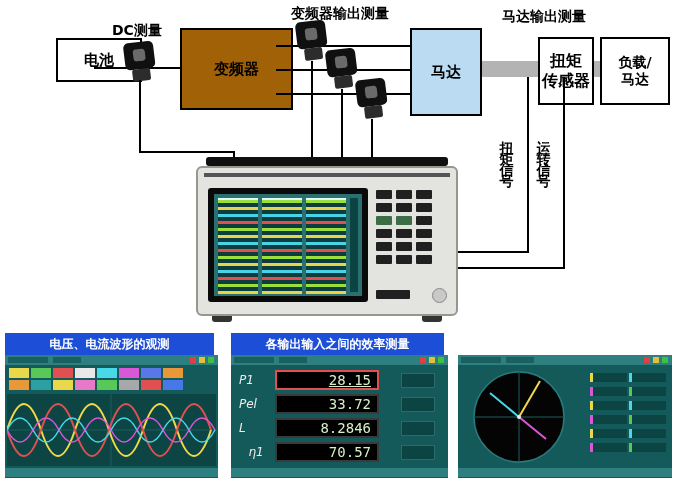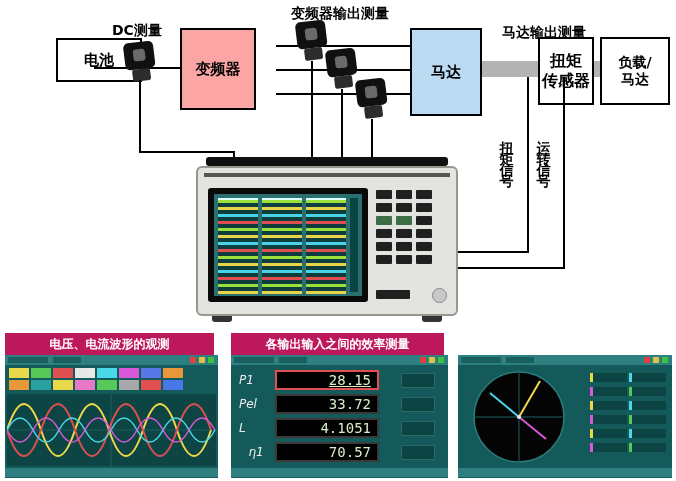--- a/index.html
+++ b/index.html
@@ -28,21 +28,21 @@
       #4ad3e8 14px 17px,#0e3d3d 17px 21px,#e05050 21px 24px,#0e3d3d 24px 28px);
       border-top:2px solid #dff;}
   .an-minicol{position:absolute;background:#0c4444;}
   .btn-grid{position:absolute;display:grid;grid-template-columns:repeat(3,16px);gap:4px;}
   .btn{width:16px;height:9px;background:#202020;border-radius:1px;}
   .btn.green{background:#3c6e46;}
   .knob{position:absolute;width:13px;height:13px;border-radius:50%;background:#c9c9c9;border:1px solid #888;}
   .foot{position:absolute;background:#333;border-radius:0 0 3px 3px;}
   
   .panel{position:absolute;top:333px;height:145px;}
-  .p-header{position:absolute;left:0;top:0;right:4px;height:22px;background:#be185d;color:#fff;
+  .p-header{position:absolute;left:0;top:0;right:4px;height:22px;background:#1d4ed8;color:#fff;
             font-size:12px;font-weight:bold;display:flex;align-items:center;justify-content:center;}
   .p-body{position:absolute;left:0;top:22px;right:0;height:123px;background:#155a5a;overflow:hidden;}
   .menubar{position:absolute;left:0;top:0;right:0;height:10px;background:#2e8080;}
   .menubar .mseg{position:absolute;top:2px;height:6px;background:#1b6060;}
   .mdot{position:absolute;top:2px;width:6px;height:6px;}
   .chiprow{position:absolute;left:4px;display:flex;gap:2px;}
   .chip{width:20px;height:10px;}
   .wavearea{position:absolute;left:2px;right:2px;background:#0d4545;}
   .bstrip{position:absolute;left:0;right:0;height:9px;background:#2e8080;}
   .r-label{position:absolute;left:8px;width:34px;font-style:italic;font-size:12px;color:#ececec;}
@@ -73,21 +73,21 @@
   <div class="clamp" style="left:125px;top:42px;">
     <div class="cbody"></div>
     <div class="chole"></div>
     <div class="cbase"></div>
   </div>
 
   <div class="vline" style="left:139px;top:80px;width:2px;height:73px;"></div>
   <div class="hline" style="left:139px;top:151px;width:96px;height:2px;"></div>
   <div class="vline" style="left:233px;top:151px;width:2px;height:12px;"></div>
 
-  <div class="box" style="left:180px;top:28px;width:76px;height:82px;background:#fca5a5;">
+  <div class="box" style="left:180px;top:28px;width:113px;height:82px;background:#a16207;">
     <span>变频器</span>
   </div>
 
   <div class="lbl" style="left:291px;top:5px;">变频器输出测量</div>
 
   <div class="hline" style="left:276px;top:45px;width:134px;height:2px;"></div>
   <div class="hline" style="left:276px;top:69px;width:134px;height:2px;"></div>
   <div class="hline" style="left:276px;top:93px;width:134px;height:2px;"></div>
 
   <div class="vline" style="left:311px;top:61px;width:2px;height:100px;"></div>
@@ -107,21 +107,21 @@
   <div class="clamp" style="left:357px;top:79px;">
     <div class="cbody"></div>
     <div class="chole"></div>
     <div class="cbase"></div>
   </div>
 
   <div class="box" style="left:410px;top:28px;width:72px;height:88px;background:#badbf2;">
     <span>马达</span>
   </div>
 
-  <div class="lbl" style="left:502px;top:8px;margin-top:16px;">马达输出测量</div>
+  <div class="lbl" style="left:502px;top:8px;">马达输出测量</div>
 
   <div class="grayband" style="left:482px;top:61px;width:118px;height:16px;"></div>
 
   <div class="box" style="left:538px;top:37px;width:56px;height:68px;font-size:16px;">
     <span>扭矩</span>
     <span>传感器</span>
   </div>
 
   <div class="box" style="left:600px;top:37px;width:70px;height:68px;font-size:14px;">
     <span>负载/</span>
@@ -234,21 +234,21 @@
         <span class="r-box hl" style="top:15px;text-decoration:underline;">28.15</span>
         <span class="ind" style="top:18px;"></span>
       </div>
       <div>
         <span class="r-label" style="top:42px;">Pel</span>
         <span class="r-box" style="top:39px;">33.72</span>
         <span class="ind" style="top:42px;"></span>
       </div>
       <div>
         <span class="r-label" style="top:66px;">L</span>
-        <span class="r-box" style="top:63px;">4.1051</span>
+        <span class="r-box" style="top:63px;">8.2846</span>
         <span class="ind" style="top:66px;"></span>
       </div>
       <div>
         <span class="r-label" style="top:90px;text-align:center;">η1</span>
         <span class="r-box" style="top:87px;">70.57</span>
         <span class="ind" style="top:90px;"></span>
       </div>
 
       <div class="bstrip" style="top:113px;"></div>
     </div>

